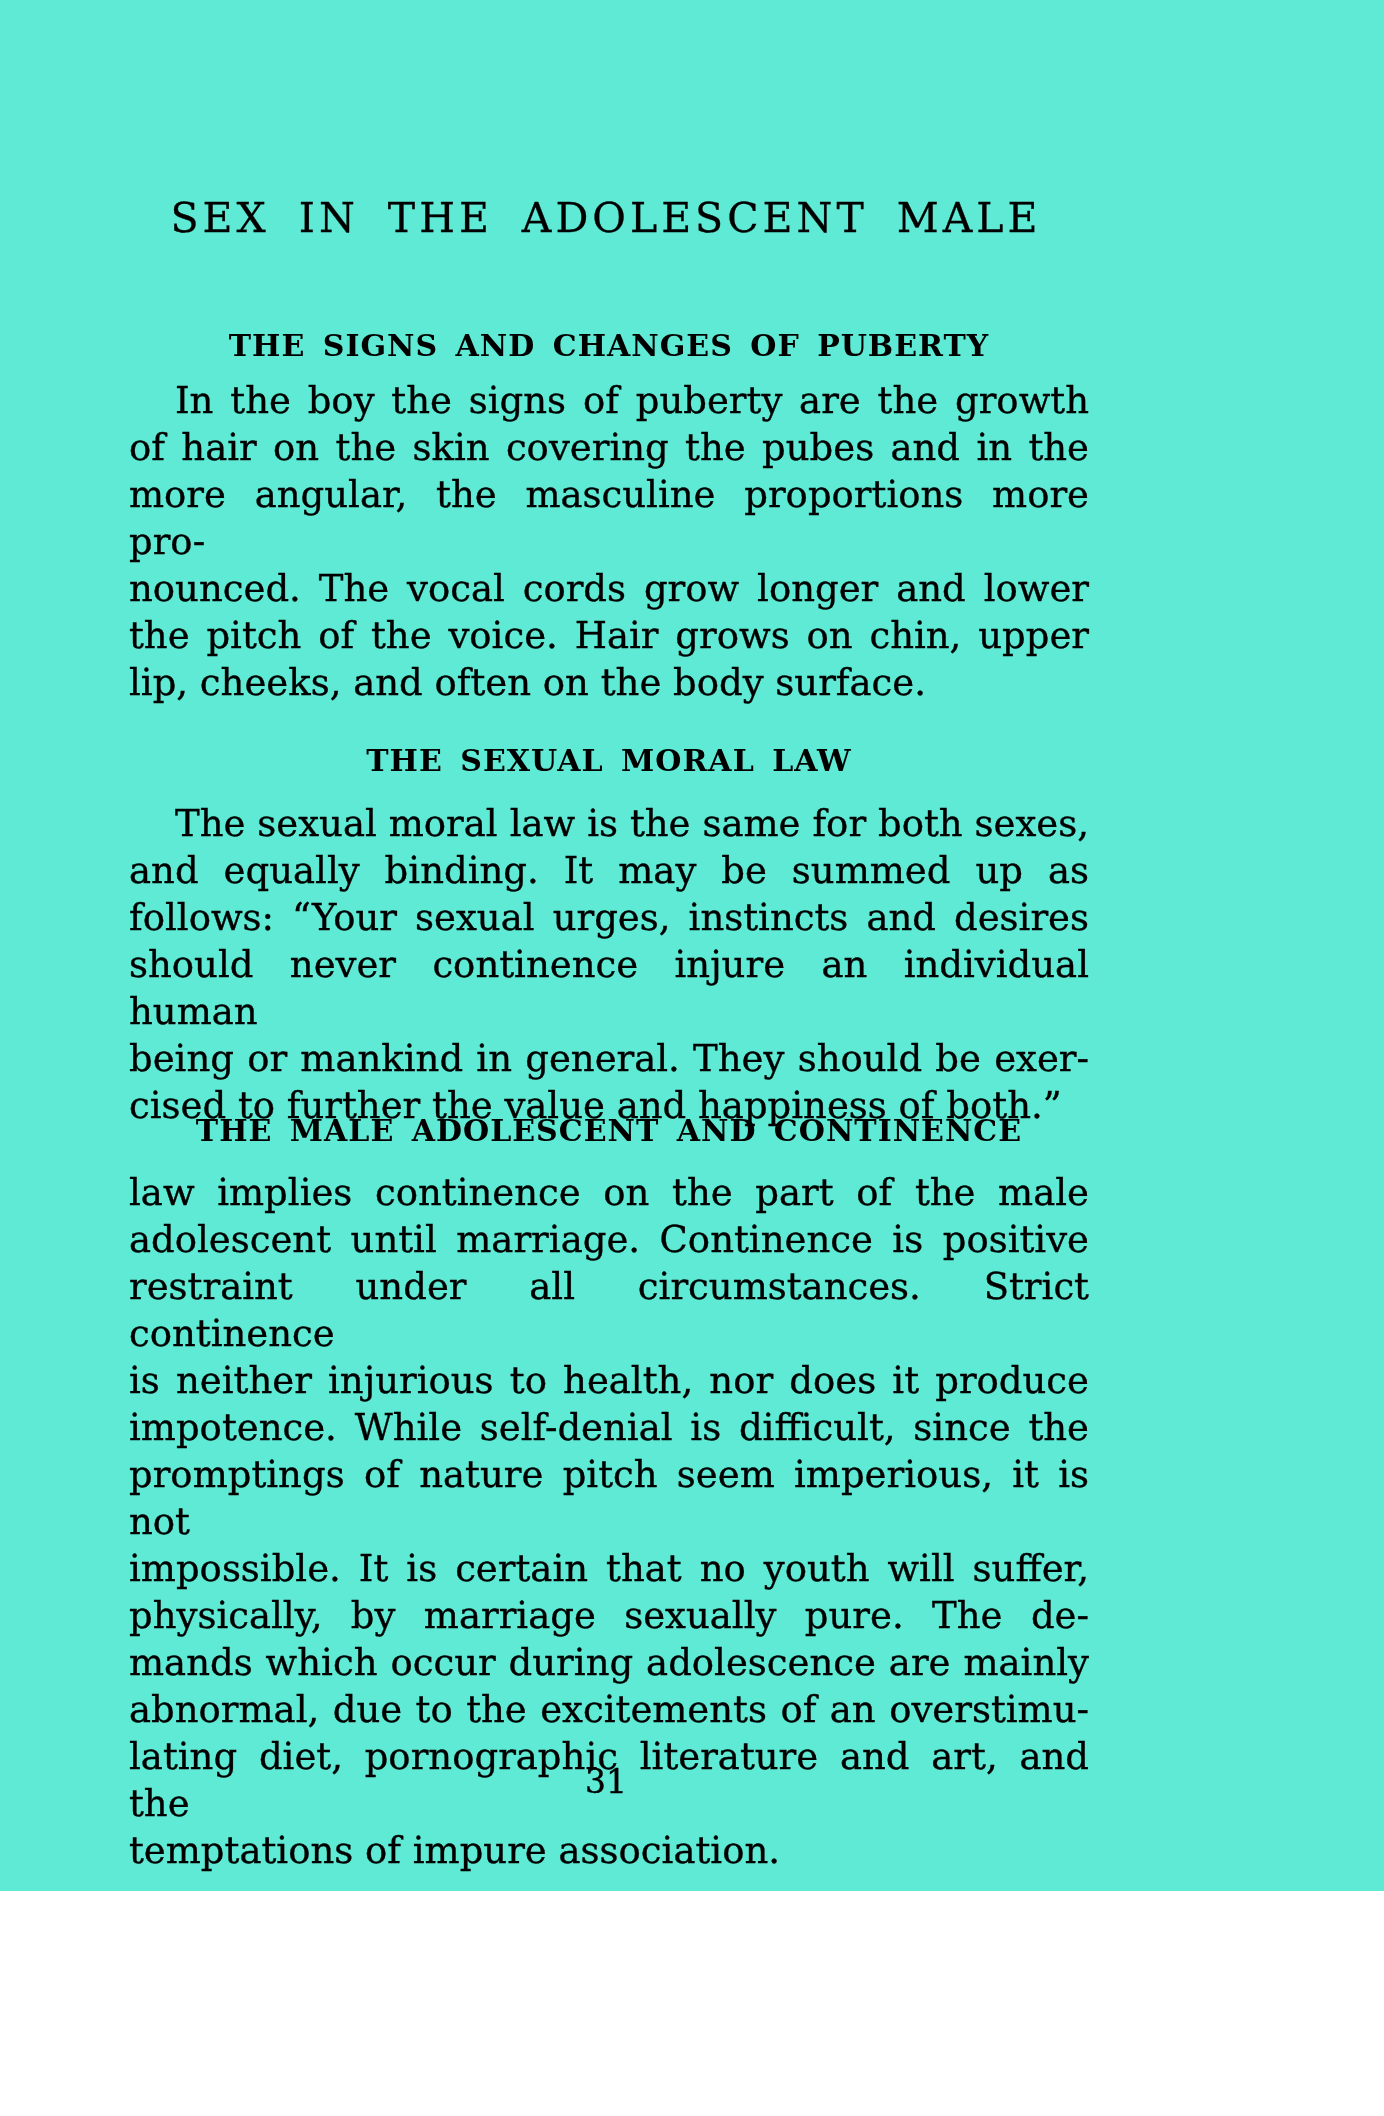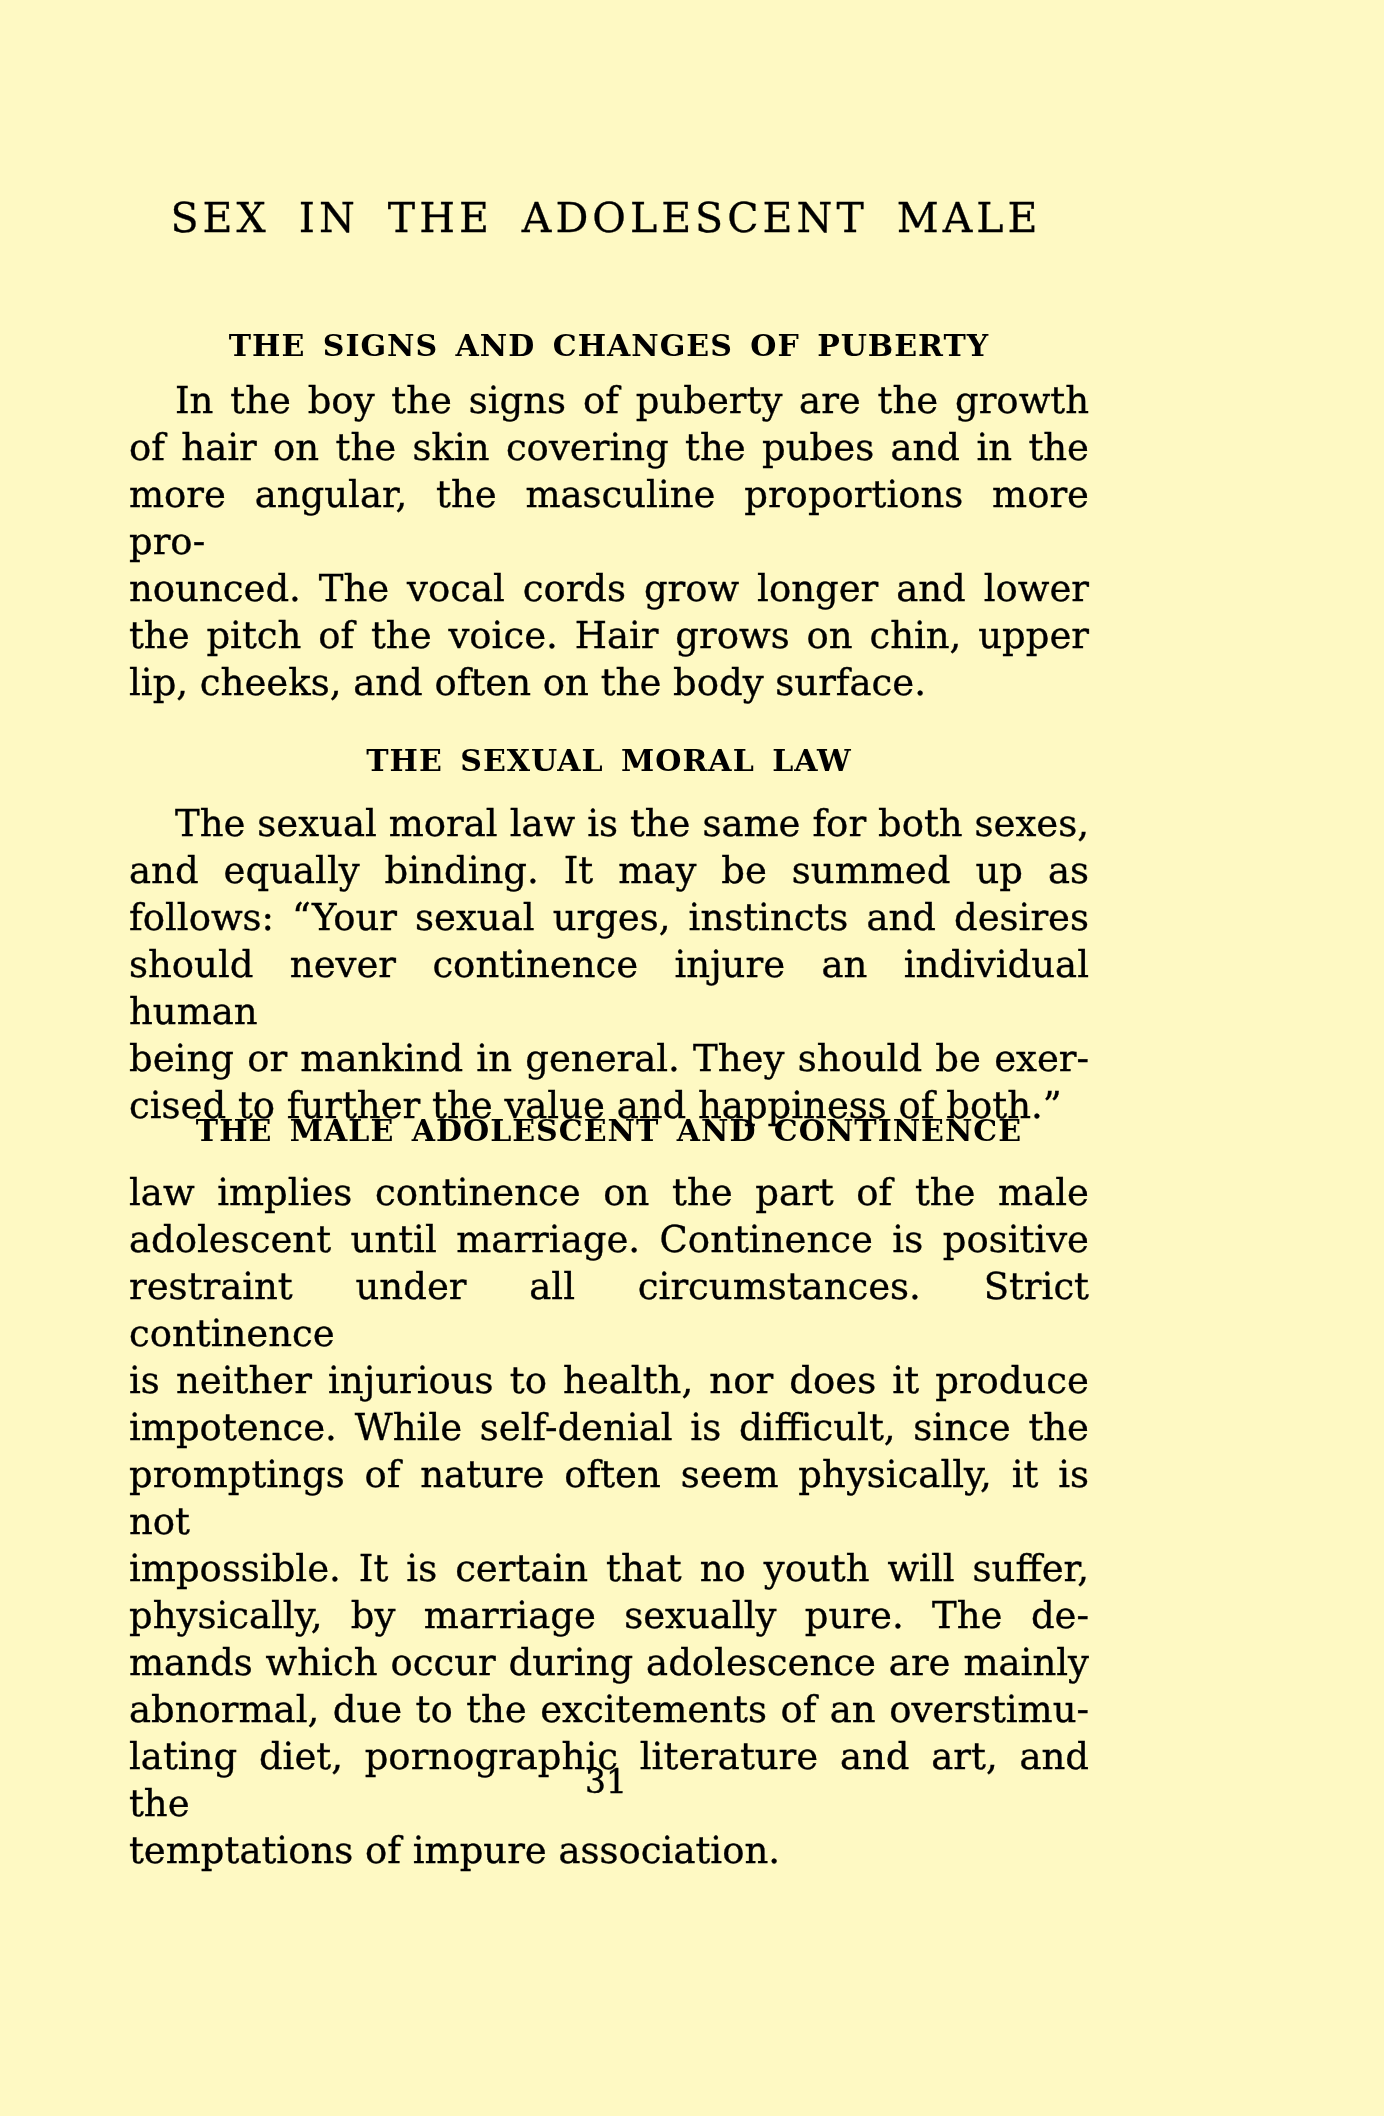--- a/index.html
+++ b/index.html
@@ -3,22 +3,22 @@
 <meta charset="utf-8">
 <style>
   html, body {
     margin: 0;
     padding: 0;
     background: #ffffff;
   }
   .sheet {
     position: relative;
     width: 1384px;
-    height: 2116px;
-    background: #fef9c3;
+    height: 1891px;
+    background: #5eead4;
     color: #000000;
     font-family: "DejaVu Serif", "Liberation Serif", serif;
     overflow: hidden;
   }
   
   .running-head {
     position: absolute;
     top: 198px;
     left: 0;
     width: 1212px;
@@ -106,21 +106,21 @@
         </div>
       </section>
       <section class="section sec2">
         <h2 class="section-heading">THE MALE ADOLESCENT AND CONTINENCE</h2>
         <div class="paragraph">
           <div class="line">law implies continence on the part of the male</div>
           <div class="line">adolescent until marriage. Continence is positive</div>
           <div class="line">restraint under all circumstances. Strict continence</div>
           <div class="line">is neither injurious to health, nor does it produce</div>
           <div class="line">impotence. While self-denial is difficult, since the</div>
-          <div class="line">promptings of nature often seem physically, it is not</div>
+          <div class="line">promptings of nature pitch seem imperious, it is not</div>
           <div class="line">impossible. It is certain that no youth will suffer,</div>
           <div class="line">physically, by marriage sexually pure. The de-</div>
           <div class="line">mands which occur during adolescence are mainly</div>
           <div class="line">abnormal, due to the excitements of an overstimu-</div>
           <div class="line">lating diet, pornographic literature and art, and the</div>
           <div class="line last">temptations of impure association.</div>
         </div>
       </section>
     </main>
 

